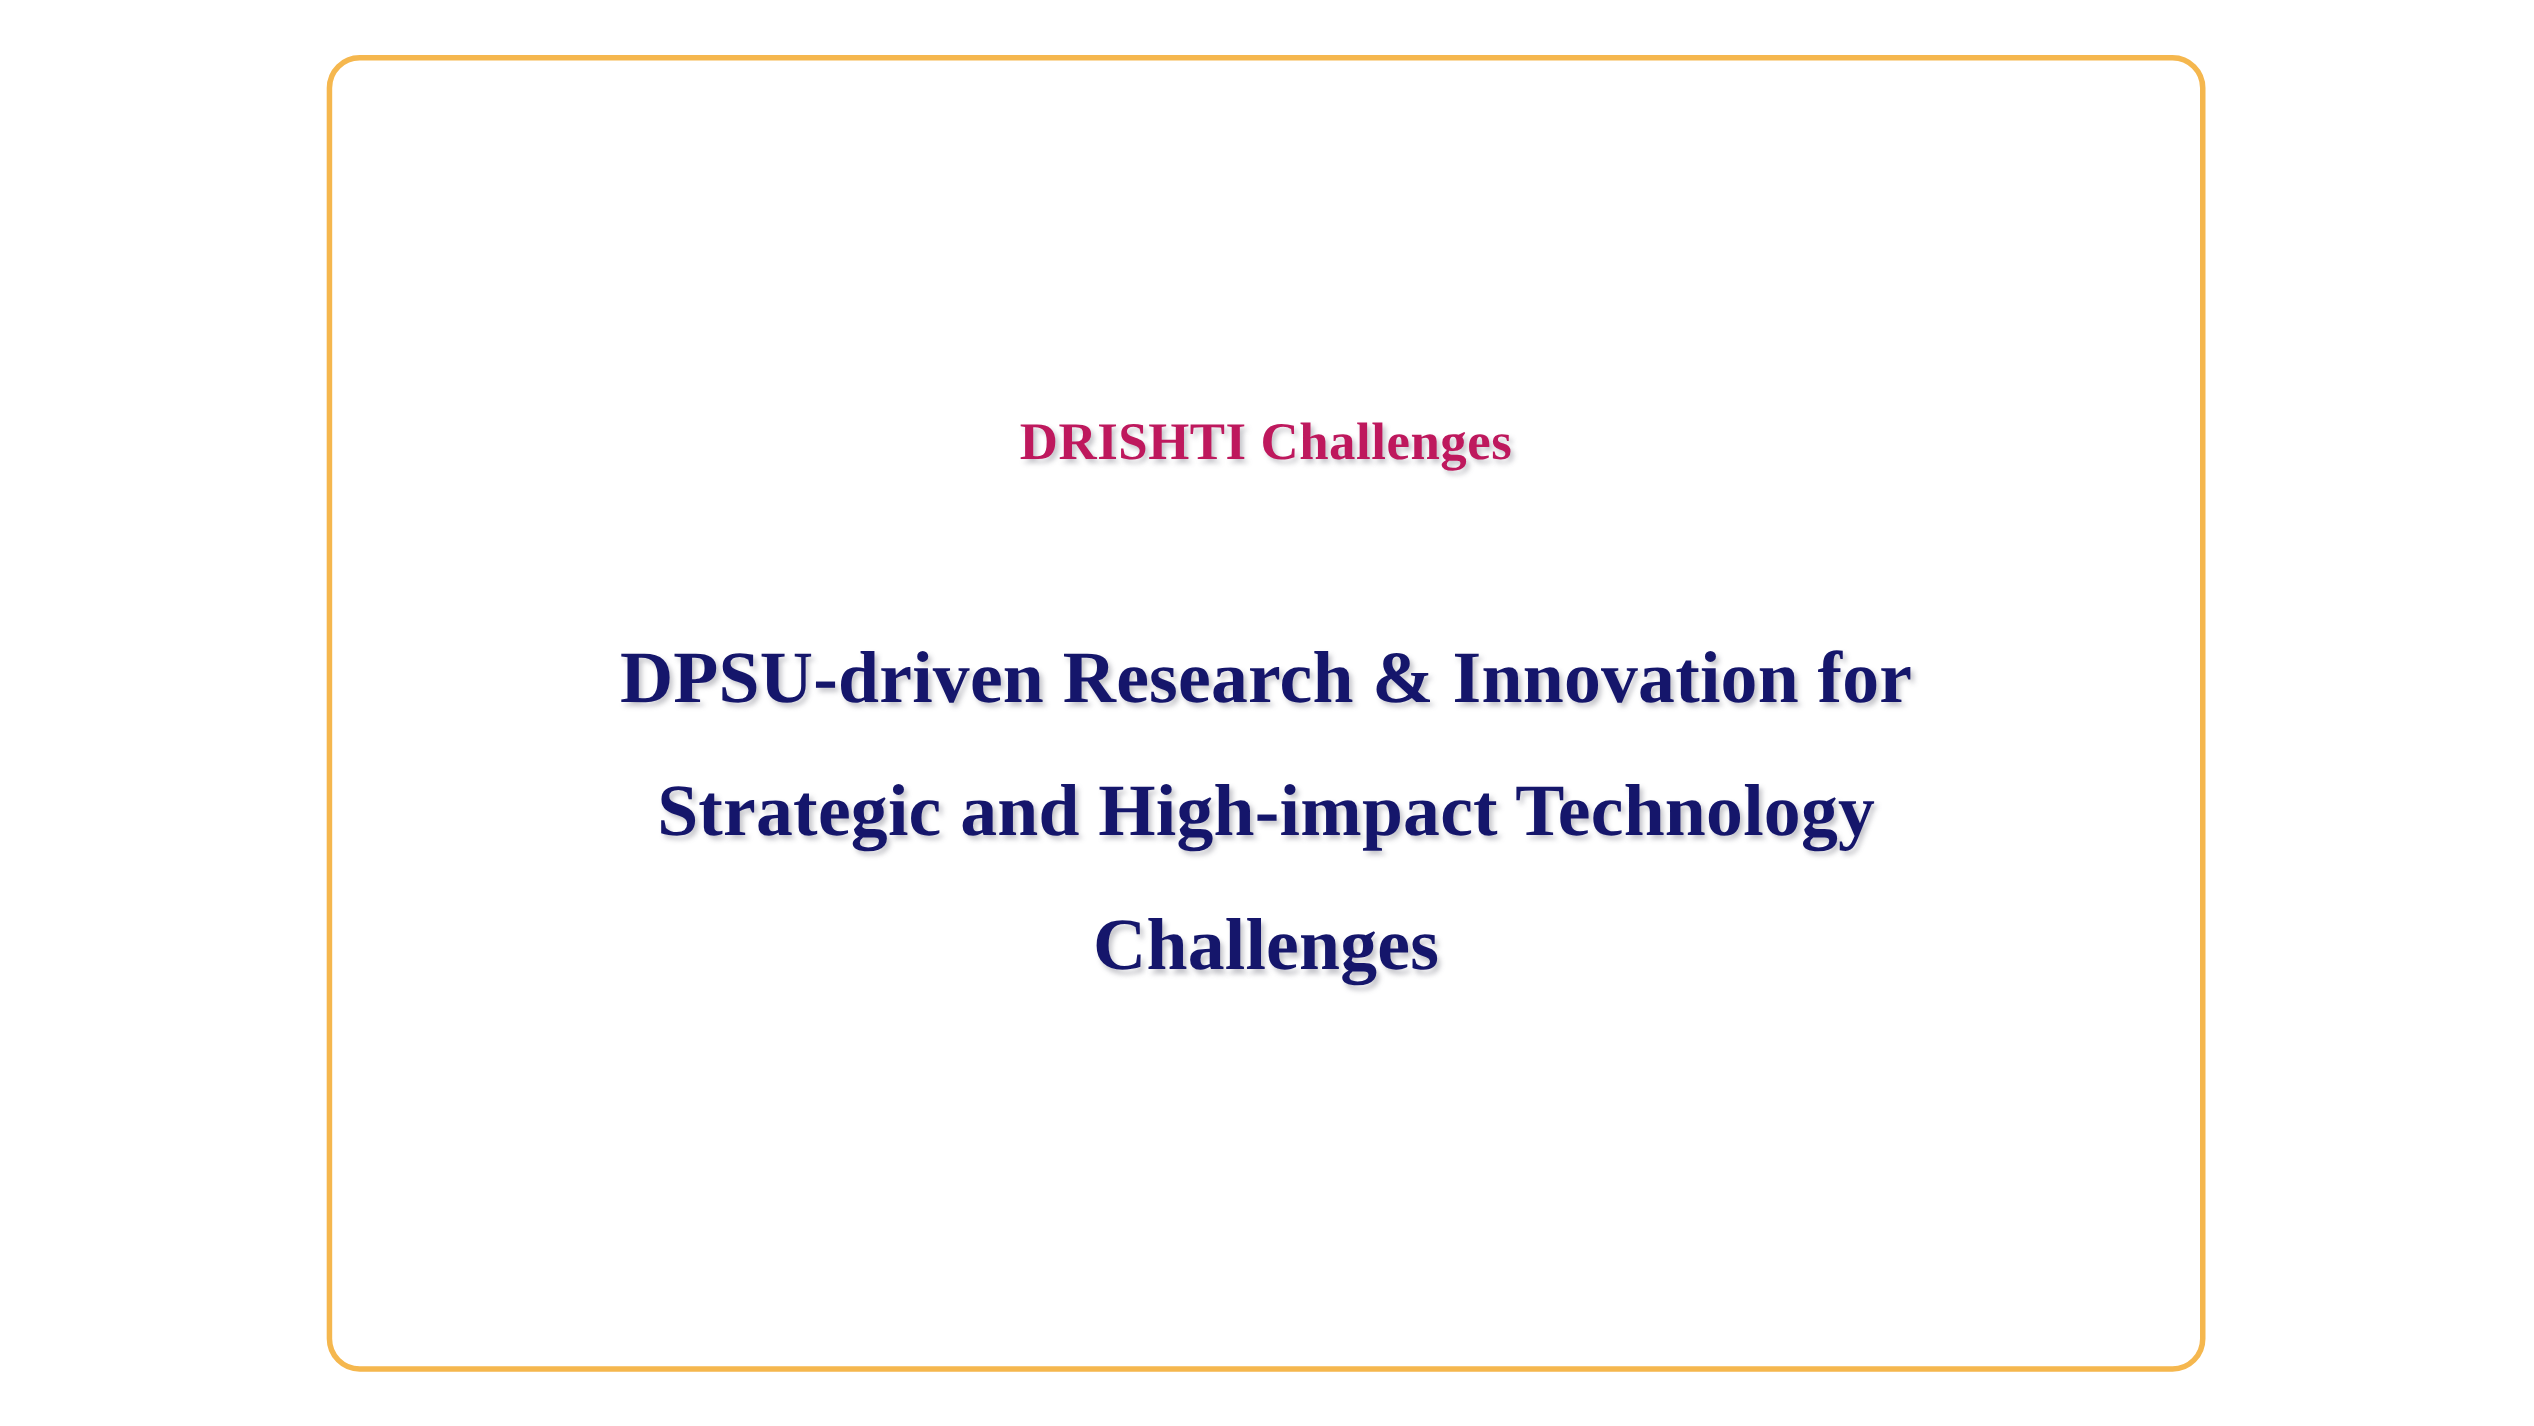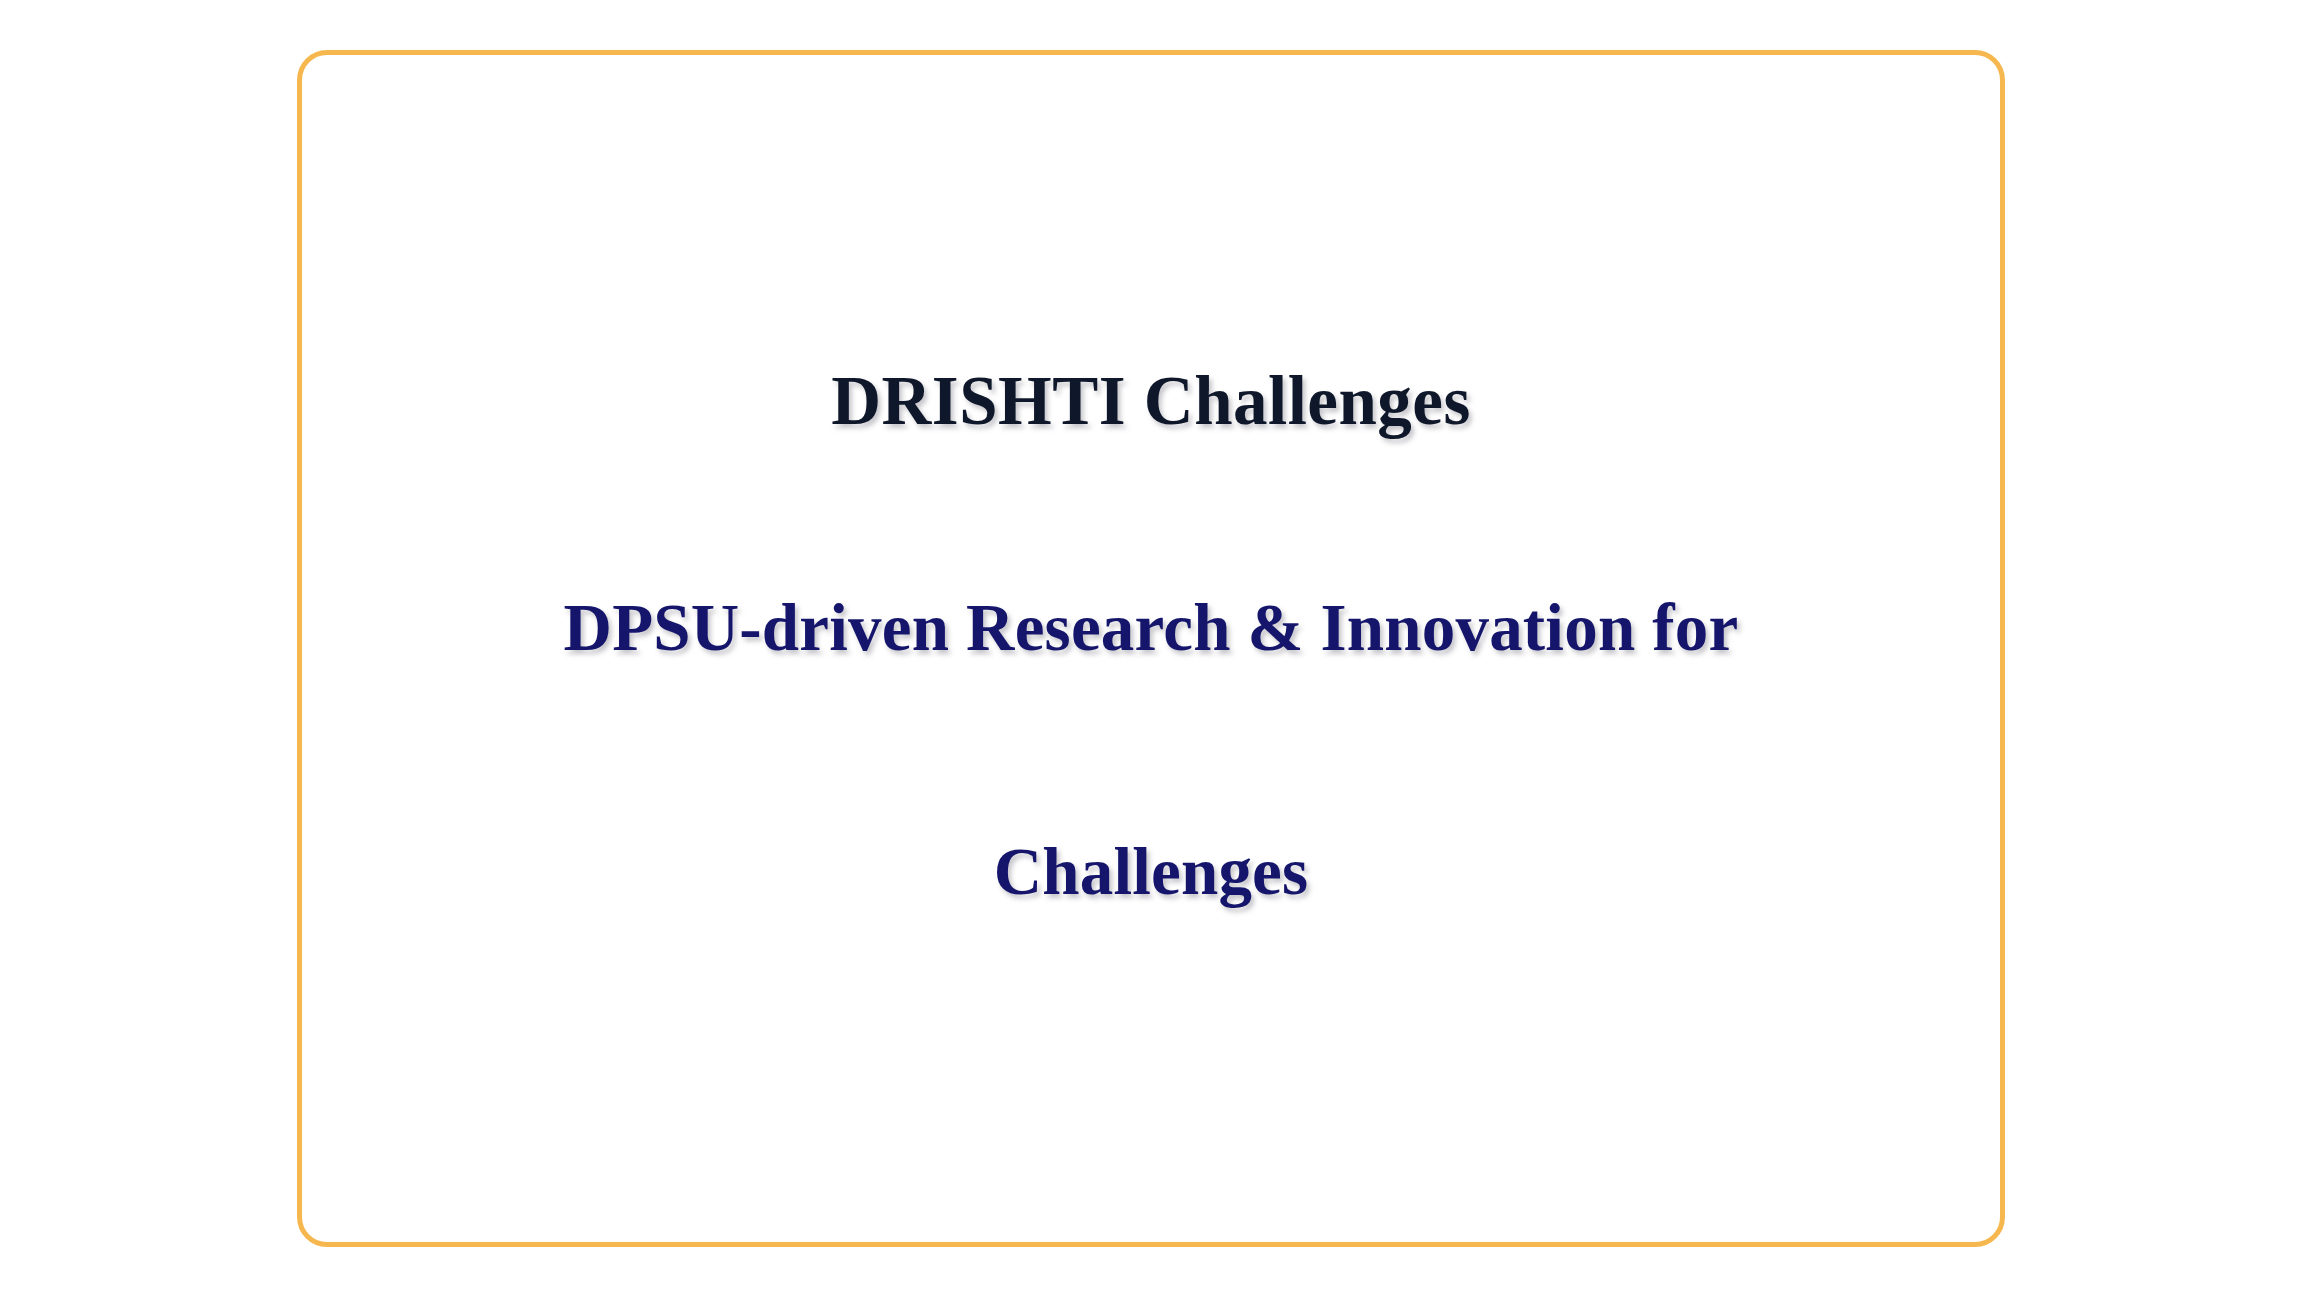--- a/index.html
+++ b/index.html
@@ -48,23 +48,23 @@
     flex-direction: column;
     align-items: center;
     justify-content: center;
     padding: 0 42px;
     box-sizing: border-box;
   }
 
   .slide-title {
     font-family: "Liberation Serif", "DejaVu Serif", serif;
     font-weight: bold;
-    font-size: 69px;
+    font-size: 48px;
     line-height: 1.08;
-    color: #0f172a;
+    color: #be185d;
     text-align: center;
     letter-spacing: 0.5px;
     margin: 0;
     text-shadow: 3px 4px 5px rgba(120, 120, 130, 0.42);
     white-space: nowrap;
   }
 
   .title-subtitle-gap {
     height: 128px;
     flex: 0 0 auto;
@@ -91,19 +91,19 @@
   <div class="slide-frame">
 
     <div class="content-stack">
 
       <h1 class="slide-title">DRISHTI Challenges</h1>
 
       <div class="title-subtitle-gap"></div>
 
       <h2 class="slide-subtitle">
         <span>DPSU-driven Research &amp; Innovation for</span><br>
-        <br>
+        <span>Strategic and High-impact Technology</span><br>
         <span>Challenges</span>
       </h2>
 
     </div>
   </div>
 </div>
 
 </body></html>

